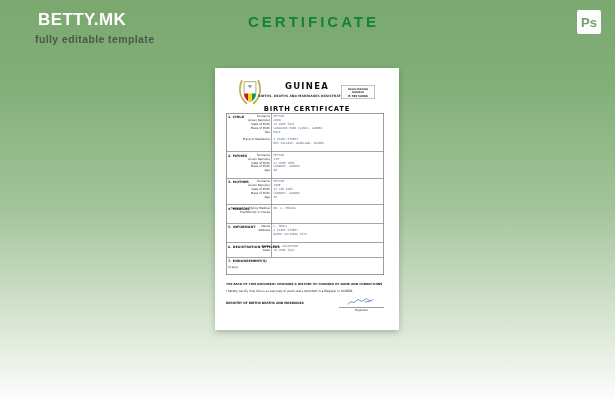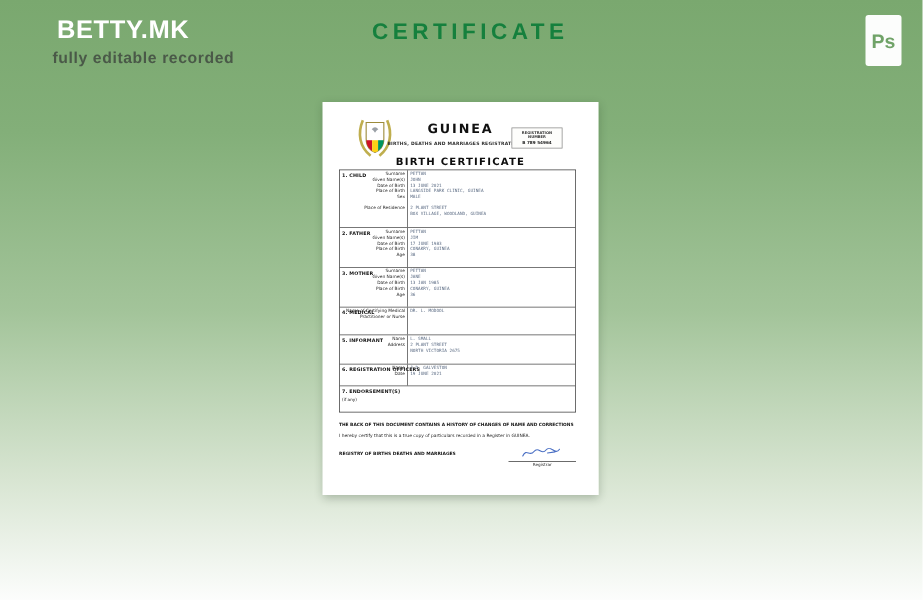--- a/index.html
+++ b/index.html
@@ -5,21 +5,21 @@
   html,body{margin:0;padding:0;}
   body{
     width:615px;height:400px;overflow:hidden;position:relative;
     font-family:"Liberation Sans",sans-serif;
     background:linear-gradient(180deg,#7aa86f 0%,#83af79 22%,#a3c49a 52%,#d8e5d2 80%,#fcfdfc 100%);
   }
   
   .brand{position:absolute;left:38px;top:10px;font-size:17px;font-weight:800;color:#fff;letter-spacing:.4px;}
   .tagline{position:absolute;left:35px;top:33px;font-size:10.5px;font-weight:600;color:#4a5948;letter-spacing:.4px;}
   .banner-title{position:absolute;left:0;right:0;top:13px;text-align:center;font-size:15px;font-weight:700;color:#15803d;letter-spacing:3px;padding-left:12px;}
-  .ps-badge{position:absolute;right:14px;top:10px;width:24px;height:34px;background:#fcfdfc;border-radius:2px;
+  .ps-badge{position:absolute;right:14px;top:10px;width:24px;height:24px;background:#fcfdfc;border-radius:2px;
     display:flex;align-items:center;justify-content:center;font-size:13px;font-weight:700;color:#70a368;}
   
   .page-outer{position:absolute;left:215px;top:68px;width:184px;height:262px;box-shadow:0 2px 6px rgba(25,45,25,.28);}
   .page{width:368px;height:524px;background:#fff;transform:scale(.5);transform-origin:0 0;
     font-family:"DejaVu Sans",sans-serif;color:#1a1a1a;}
   .page-header{position:relative;height:90px;}
   .emblem{position:absolute;left:46px;top:20px;}
   .country{position:absolute;left:0;right:0;top:26px;text-align:center;font-size:17px;font-weight:800;letter-spacing:2.5px;color:#111;}
   .act-line{position:absolute;left:0;right:0;top:52px;text-align:center;font-size:6px;font-weight:700;letter-spacing:.3px;color:#2b2b2b;}
   .doc-title{position:absolute;left:0;right:0;top:72px;text-align:center;font-size:13.5px;font-weight:800;letter-spacing:1.6px;color:#0d0d0d;}
@@ -52,21 +52,21 @@
   .registry-row{margin-top:10px;display:flex;justify-content:space-between;align-items:flex-start;}
   .registry-line{font-size:5.9px;font-weight:700;color:#141414;padding-top:8px;}
   .sig-block{width:90px;text-align:center;}
   .sig-line{border-top:1px solid #3a3a3a;margin-top:-2px;}
   .registrar-label{font-size:5.6px;color:#2a2a2a;margin-top:1px;}
 </style>
 </head>
 <body>
 
 <div class="brand">BETTY.MK</div>
-<div class="tagline">fully editable recorded</div>
+<div class="tagline">fully editable template</div>
 <div class="banner-title">CERTIFICATE</div>
 <div class="ps-badge">
   <span>Ps</span>
 </div>
 
 <div class="page-outer">
   <div class="page">
     <div class="page-header">
       <svg class="emblem" width="48" height="56" viewBox="0 0 32 38">
         <path d="M5 3 C0 15 2 27 12 35" fill="none" stroke="#bfae4e" stroke-width="2.4"></path>

